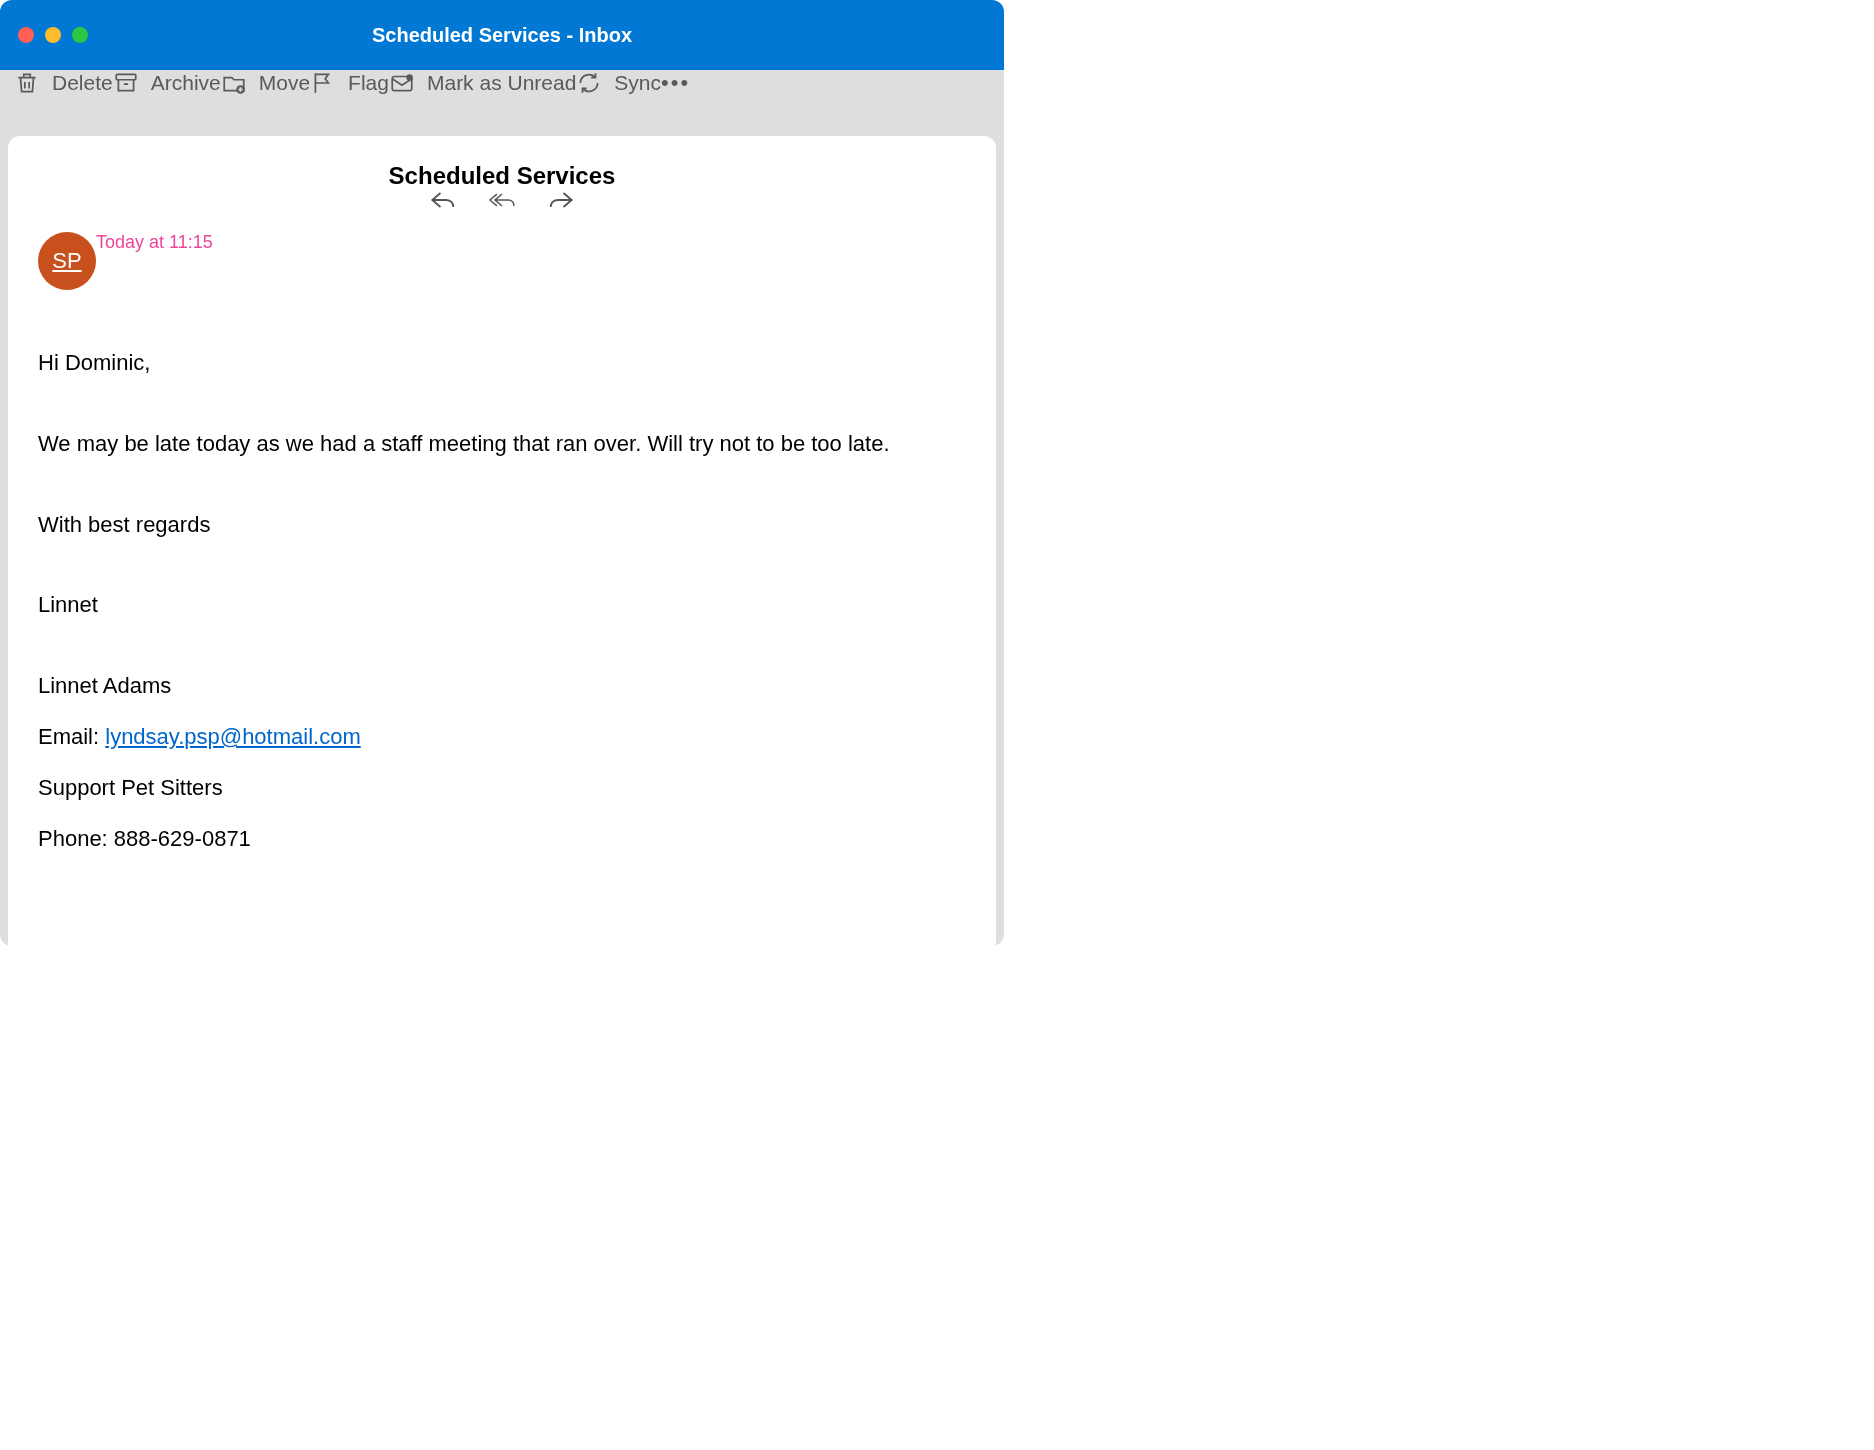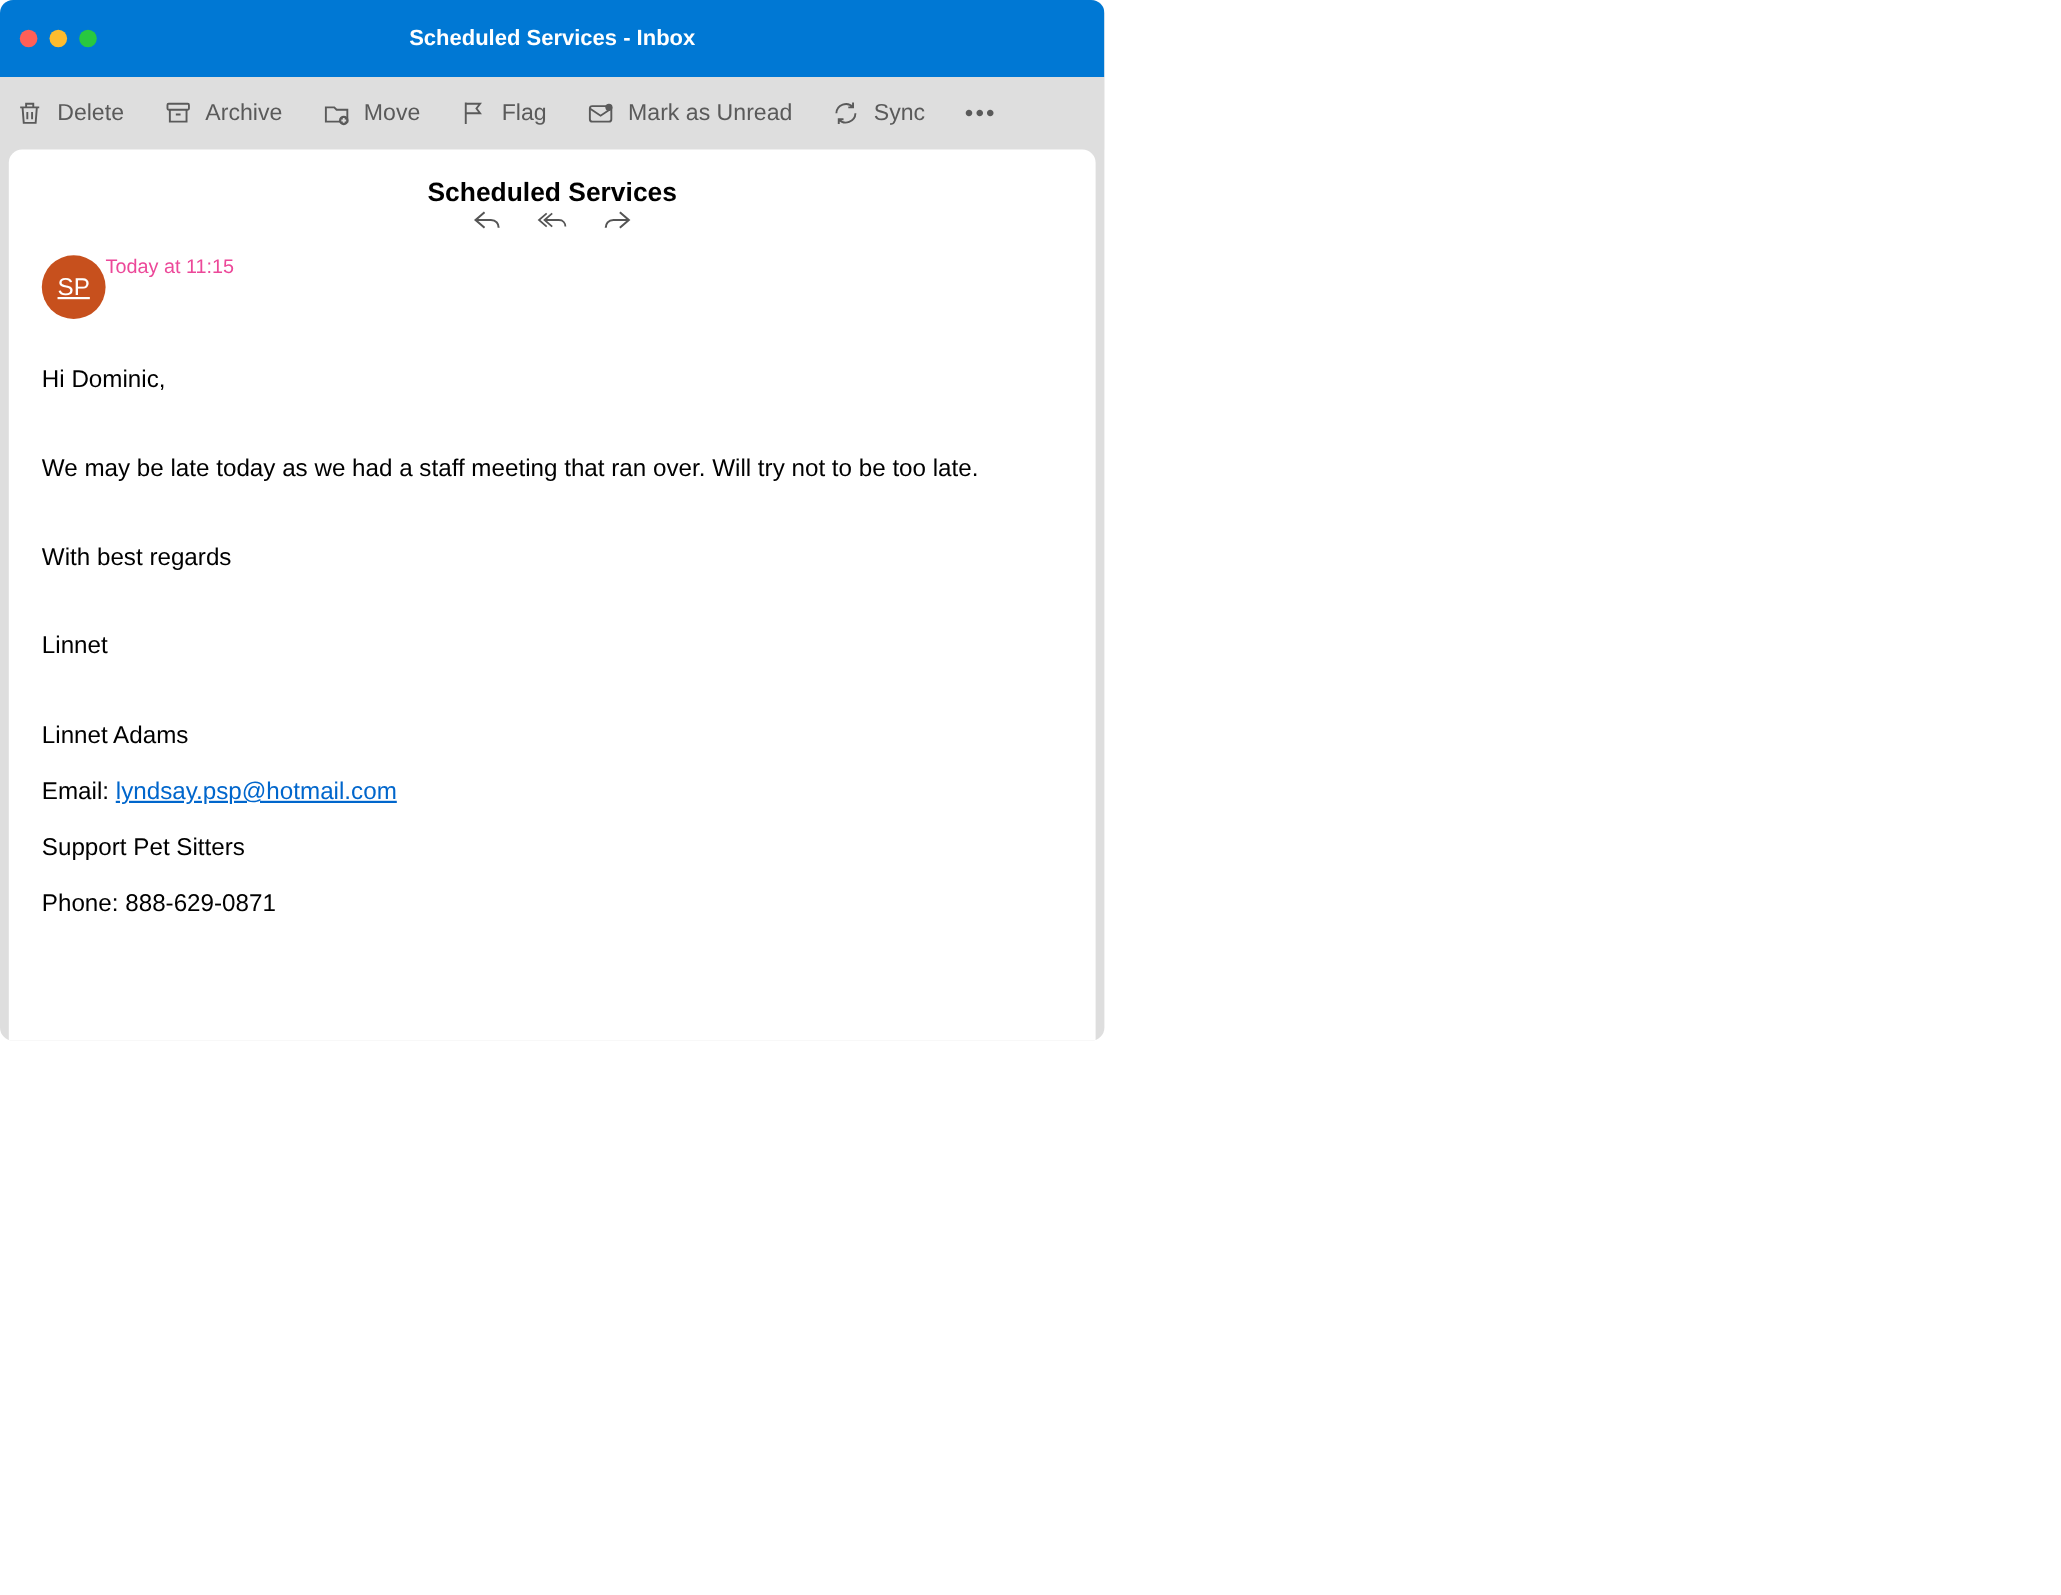--- a/index.html
+++ b/index.html
@@ -5,38 +5,38 @@
   * { box-sizing: border-box; margin: 0; padding: 0; }
   html, body { width: 1224px; height: 946px; font-family: -apple-system, "Segoe UI", Helvetica, Arial, sans-serif; background: #fff; }
   .window { width: 1004px; height: 946px; background: #dedede; border-radius: 12px; overflow: hidden; display: flex; flex-direction: column; }
   .titlebar { background: #0078d4; height: 70px; display: flex; align-items: center; position: relative; }
   .traffic-lights { position: absolute; left: 18px; display: flex; gap: 11px; }
   .tl { width: 16px; height: 16px; border-radius: 50%; }
   .tl-red { background: #ff5f57; }
   .tl-yellow { background: #febc2e; }
   .tl-green { background: #28c840; }
   .title-text { color: #fff; font-size: 20px; font-weight: 600; margin: 0 auto; }
-  .toolbar { background: #dedede; height: 66px; display: flex; align-items: center; padding: 0 14px; gap: 36px; }
+  .toolbar { background: #dedede; height: 66px; display: flex; align-items: flex-start; padding: 0 14px; }
   .tb-btn { display: flex; align-items: center; gap: 12px; color: #5a5a5a; font-size: 21px; cursor: pointer; }
   .tb-btn svg { width: 26px; height: 26px; stroke: #5a5a5a; fill: none; stroke-width: 1.6; }
   .more-dots { letter-spacing: 2px; font-size: 22px; color: #5a5a5a; }
   .content { flex: 1; background: #fff; border-radius: 12px 12px 0 0; margin: 0 8px; padding: 26px 30px 0 30px; overflow: hidden; }
   .subject-row { display: flex; justify-content: space-between; align-items: center; flex-direction: column; }
   .subject { font-size: 24px; font-weight: 700; }
   .actions { display: flex; gap: 30px; }
   .actions svg { width: 28px; height: 20px; stroke: #555; fill: none; stroke-width: 1.6; }
   .header { display: flex; margin-top: 22px; }
   .avatar { width: 58px; height: 58px; border-radius: 50%; background: #c7501d; color: #fff; display: flex; align-items: center; justify-content: center; font-size: 22px; font-weight: 500; flex-shrink: 0; text-decoration: underline; }
   .sender-block { margin-left: 24px; flex: 1; }
   .sender { font-size: 22px; font-weight: 700; }
   .to-row { margin-top: 8px; font-size: 17px; }
   .to-label { font-weight: 700; margin-right: 20px; }
   .to-value { color: #666; }
   .timestamp { color: #ec4899; font-size: 18px; }
-  .body { margin-top: 40px; font-size: 22px; line-height: 1.4; }
+  .body { margin-top: 58px; font-size: 22px; line-height: 1.4; }
   .body p { margin-bottom: 50px; }
   .sig p { margin-bottom: 20px; font-size: 22px; }
   .link { color: #0066cc; text-decoration: underline; }
 </style>
 </head>
 <body>
 
 <div class="window">
   <div class="titlebar">
     <div class="traffic-lights">

